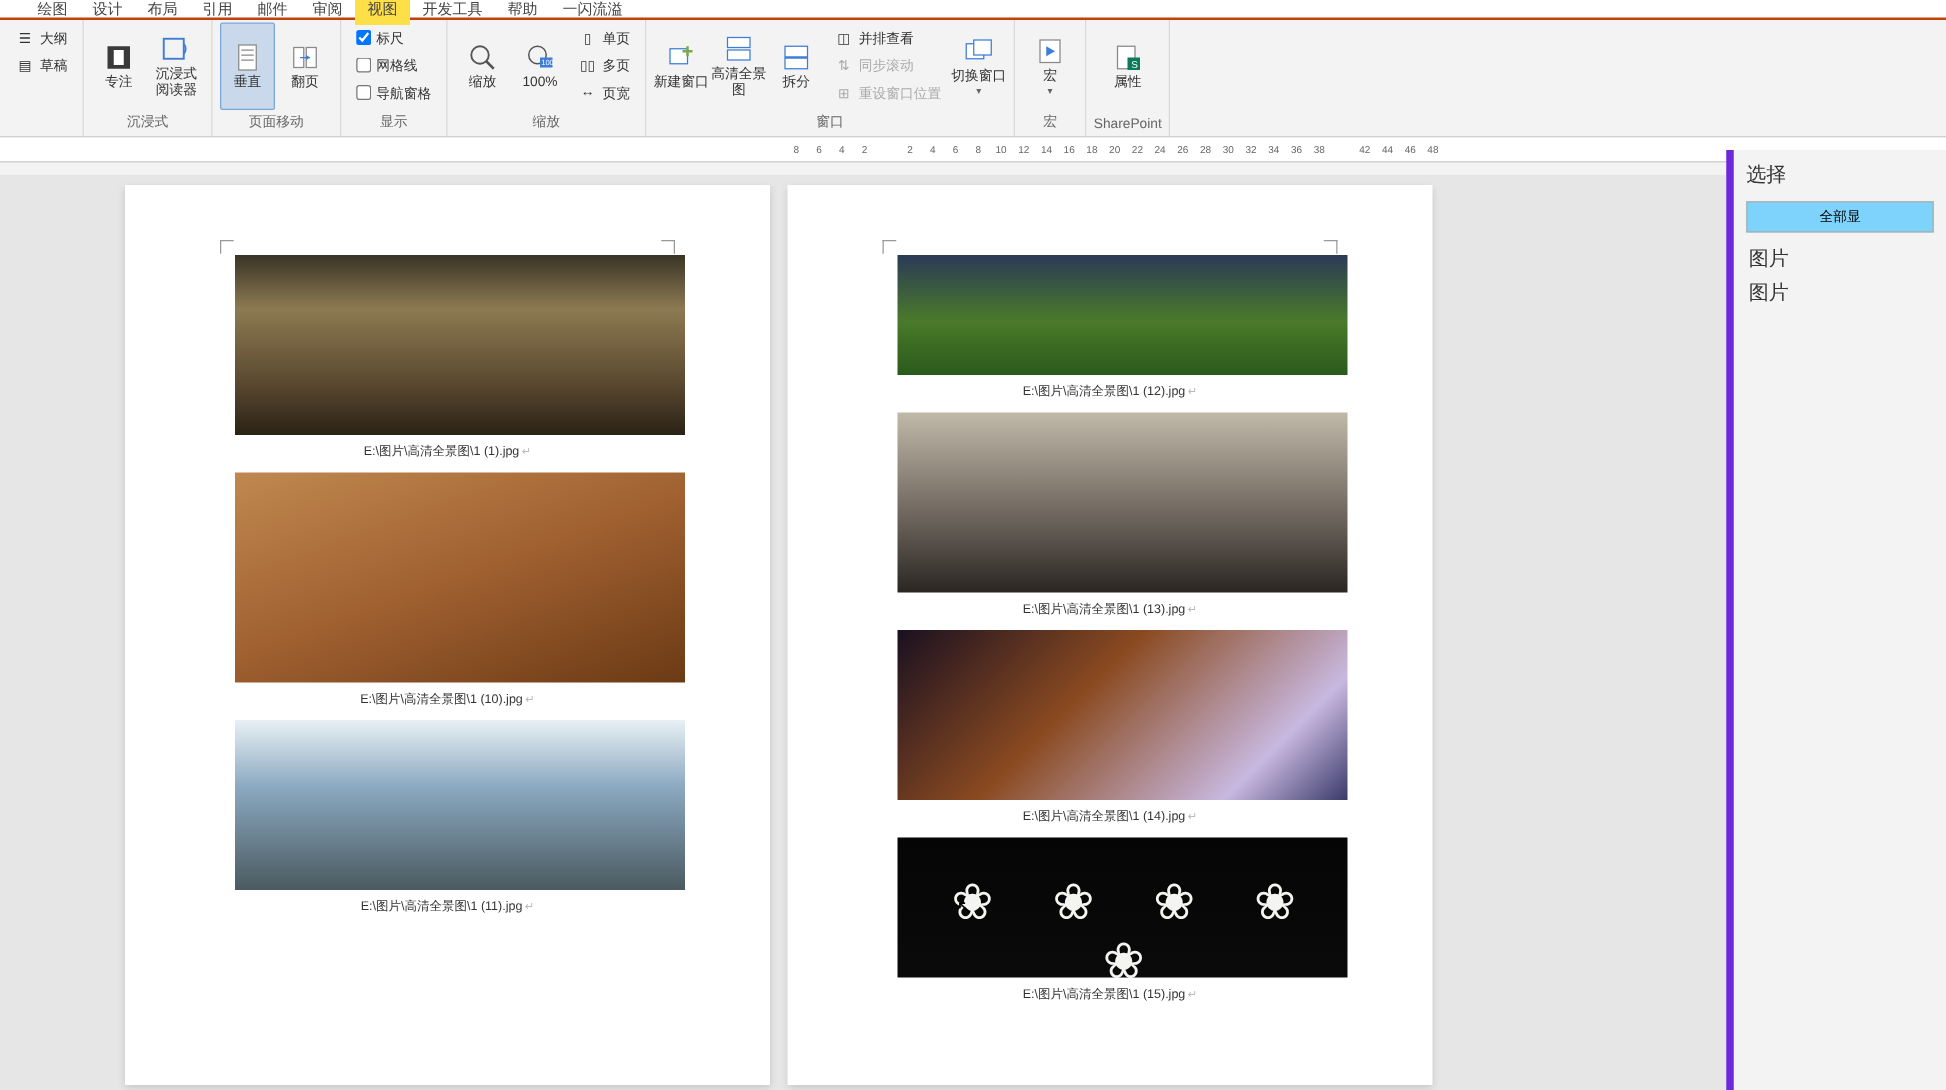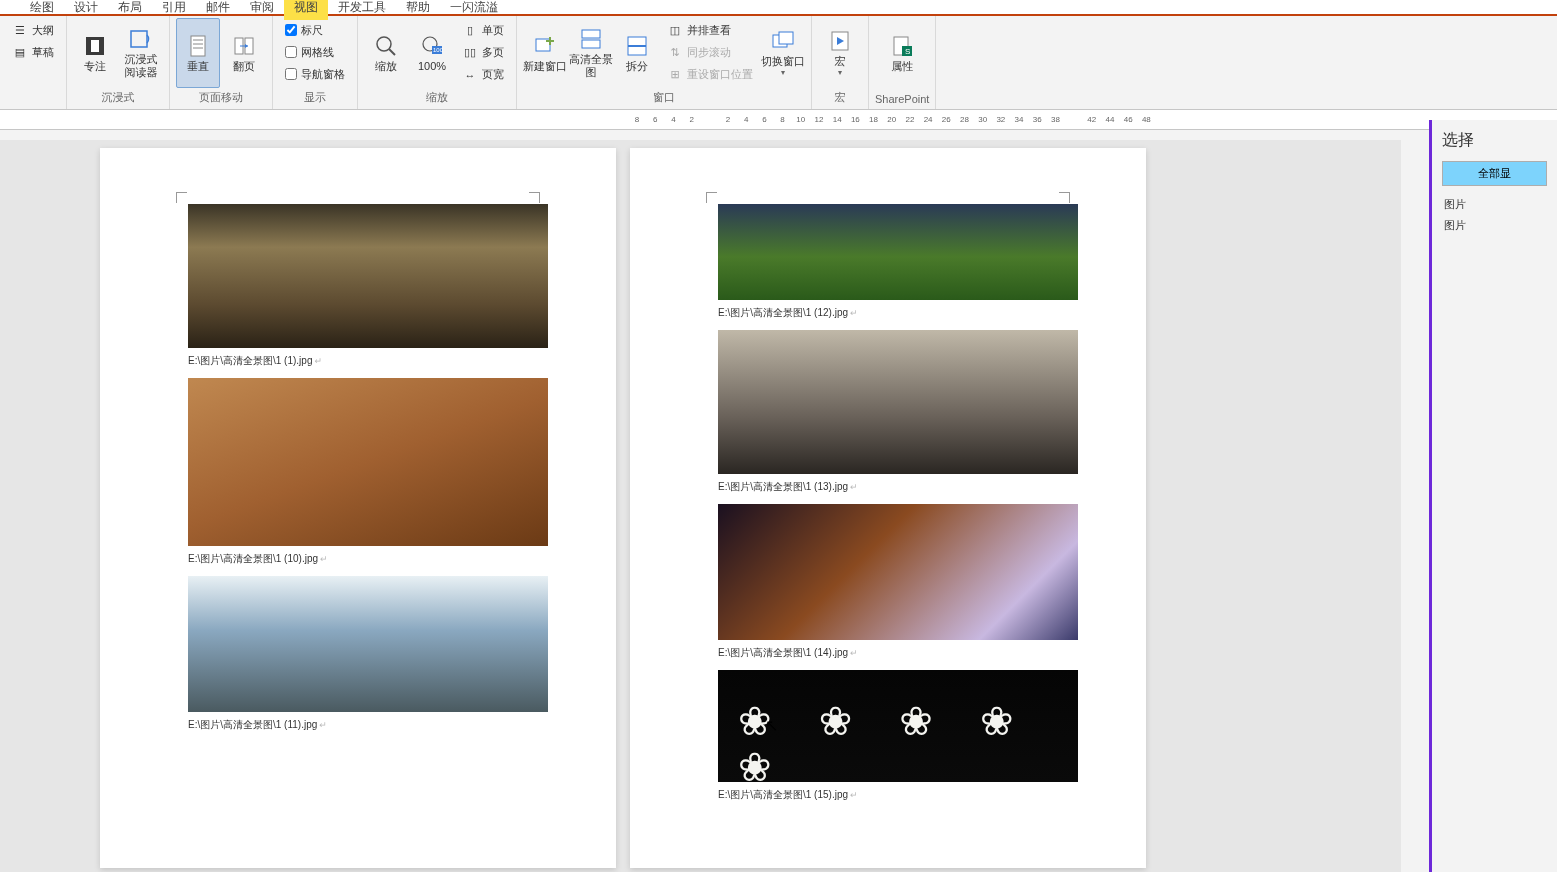--- a/index.html
+++ b/index.html
@@ -30,30 +30,30 @@
   .ruler { height: 20px; background: #fff; border-bottom: 1px solid #c6c6c6; position: relative; display:flex; }
   .ruler-inner { position: absolute; left: 628px; right: 0; height: 100%; display: flex; align-items: center; font-size: 8px; color: #666; }
   .tick { position: relative; width: 18.2px; text-align: center; }
   
   
   .docarea { position: absolute; top: 140px; left: 0; right: 156px; bottom: 0; background: #e6e6e6; overflow: auto; display: flex; gap: 14px; padding: 8px 100px; }
   .page { background: #fff; width: 516px; min-height: 720px; box-shadow: 0 2px 6px rgba(0,0,0,.15); padding: 56px 88px 30px; position: relative; }
   .page::before, .page::after { content:""; position:absolute; width:10px; height:10px; border:1px solid #999; }
   .page::before { top:44px; left:76px; border-right:none; border-bottom:none;}
   .page::after { top:44px; right:76px; border-left:none; border-bottom:none;}
-  .img-block { margin-bottom: 10px; }
+  .img-block { margin-bottom: 10px; text-align: center; }
   .img-block .img { width: 360px; margin: 0 auto; display:flex; align-items:center; justify-content:center; color:#fff; font-size:10px;}
   .caption { font-size: 10px; color: #333; margin-top: 6px; }
   .caption::after { content:"↵"; color:#bbb; font-size:9px; margin-left:2px;}
   
   
-  .rightpanel { position: absolute; right: 0; top: 120px; bottom: 0; width: 128px; background: #f3f3f3; border-left: 3px solid #6d28d9; padding: 10px; }
+  .rightpanel { position: absolute; right: 0; top: 120px; bottom: 0; width: 176px; background: #f3f3f3; border-left: 6px solid #6d28d9; padding: 10px; }
   .rightpanel h3 { font-size: 16px; font-weight: normal; color: #333; margin-bottom: 10px; }
   .rightpanel .btn { display:block; width:100%; padding:4px; border:1px solid #adadad; background:#7dd3fc; font-size:11px; text-align:center; margin-bottom:8px;}
-  .rightpanel .item { font-size: 11px; padding: 3px 2px; cursor:pointer; color:#333;}
+  .rightpanel .item { font-size: 16px; padding: 3px 2px; cursor:pointer; color:#333;}
   
   
   .ph1 { height:144px; background: linear-gradient(180deg,#3a3426 0%,#8c7a52 30%,#5c4a30 70%,#2a2216 100%);}
   .ph2 { height:168px; background: linear-gradient(160deg,#c08850 0%,#a06030 50%,#6b3a15 100%);}
   .ph3 { height:136px; background: linear-gradient(180deg,#e8f0f4 0%,#8aa8c0 40%,#4a5a60 100%);}
   .ph4 { height:96px;  background: linear-gradient(180deg,#2a3a56 0%,#4a7a2a 55%,#2a5a1a 100%);}
   .ph5 { height:144px; background: linear-gradient(180deg,#c0b8a8 0%,#6a625a 60%,#2a2622 100%);}
   .ph6 { height:136px; background: linear-gradient(135deg,#1a1020 0%,#8a4a20 40%,#c8b8e0 80%,#3a3a6a 100%);}
   .ph7 { height:112px; background: linear-gradient(180deg,#050505 0%,#0a0a0a 100%); position:relative;}
   .ph7::before{content:"❀ ❀ ❀ ❀ ❀"; color:#f4f4f0; font-size:40px; letter-spacing:18px; position:absolute; left:20px; top:28px;}

